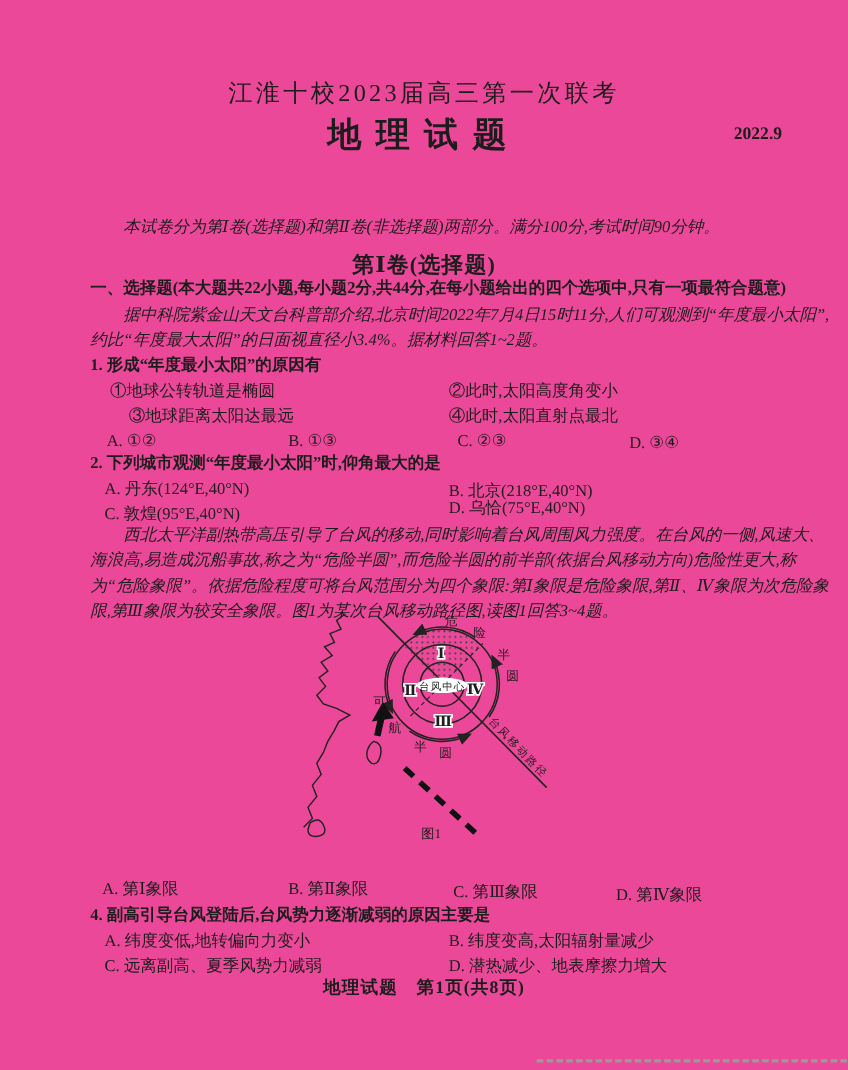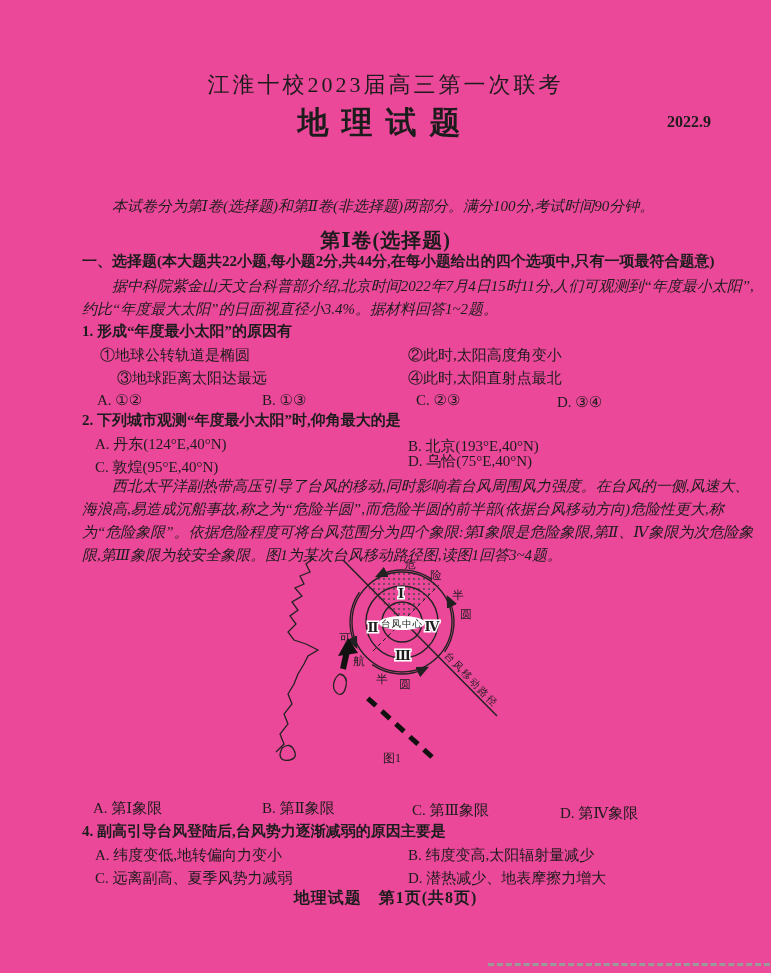--- a/index.html
+++ b/index.html
@@ -49,25 +49,25 @@
   <div class="abs passage" style="top:300px;left:82px;">约比“年度最大太阳”的日面视直径小3.4%。据材料回答1~2题。</div>
 
   <div class="abs stem" style="top:322px;left:82px;">1. 形成“年度最小太阳”的原因有</div>
   <div class="abs body15" style="top:346px;left:100px;">①地球公转轨道是椭圆</div>
   <div class="abs body15" style="top:346px;left:408px;">②此时,太阳高度角变小</div>
   <div class="abs body15" style="top:369px;left:100px;margin-left:17px;">③地球距离太阳达最远</div>
   <div class="abs body15" style="top:369px;left:408px;">④此时,太阳直射点最北</div>
   <div class="abs body15" style="top:391px;left:97px;">A. ①②</div>
   <div class="abs body15" style="top:391px;left:262px;">B. ①③</div>
   <div class="abs body15" style="top:391px;left:416px;">C. ②③</div>
-  <div class="abs body15" style="top:393px;left:557px;">D. ③④</div>
+  <div class="abs body15" style="top:393px;left:572px;">D. ③④</div>
 
   <div class="abs stem" style="top:411px;left:82px;">2. 下列城市观测“年度最小太阳”时,仰角最大的是</div>
   <div class="abs body15" style="top:435px;left:95px;">A. 丹东(124°E,40°N)</div>
-  <div class="abs body15" style="top:437px;left:408px;">B. 北京(193°E,40°N)</div>
+  <div class="abs body15" style="top:437px;left:408px;">B. 北京(218°E,40°N)</div>
   <div class="abs body15" style="top:458px;left:95px;">C. 敦煌(95°E,40°N)</div>
   <div class="abs body15" style="top:452px;left:408px;">D. 乌恰(75°E,40°N)</div>
 
   <div class="abs passage" style="top:477px;left:112px;">西北太平洋副热带高压引导了台风的移动,同时影响着台风周围风力强度。在台风的一侧,风速大、</div>
   <div class="abs passage" style="top:500px;left:82px;">海浪高,易造成沉船事故,称之为“危险半圆”,而危险半圆的前半部(依据台风移动方向)危险性更大,称</div>
   <div class="abs passage" style="top:523px;left:82px;">为“危险象限”。依据危险程度可将台风范围分为四个象限:第Ⅰ象限是危险象限,第Ⅱ、Ⅳ象限为次危险象</div>
   <div class="abs passage" style="top:546px;left:82px;">限,第Ⅲ象限为较安全象限。图1为某次台风移动路径图,读图1回答3~4题。</div>
 
   <svg class="abs" style="top:552px;left:262px;" width="300" height="215" viewBox="0 0 300 215">
     <defs>

